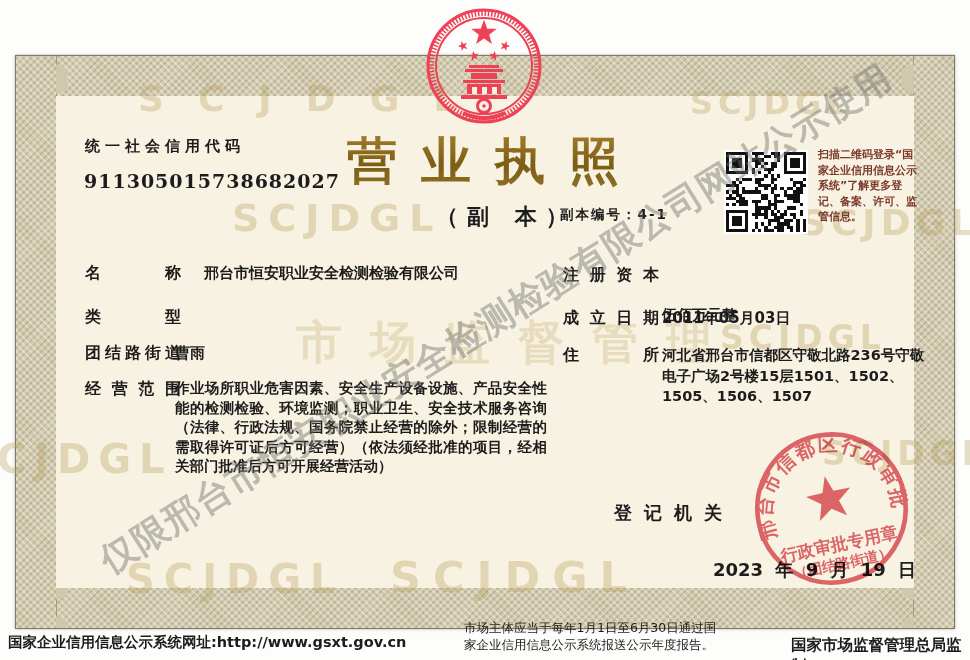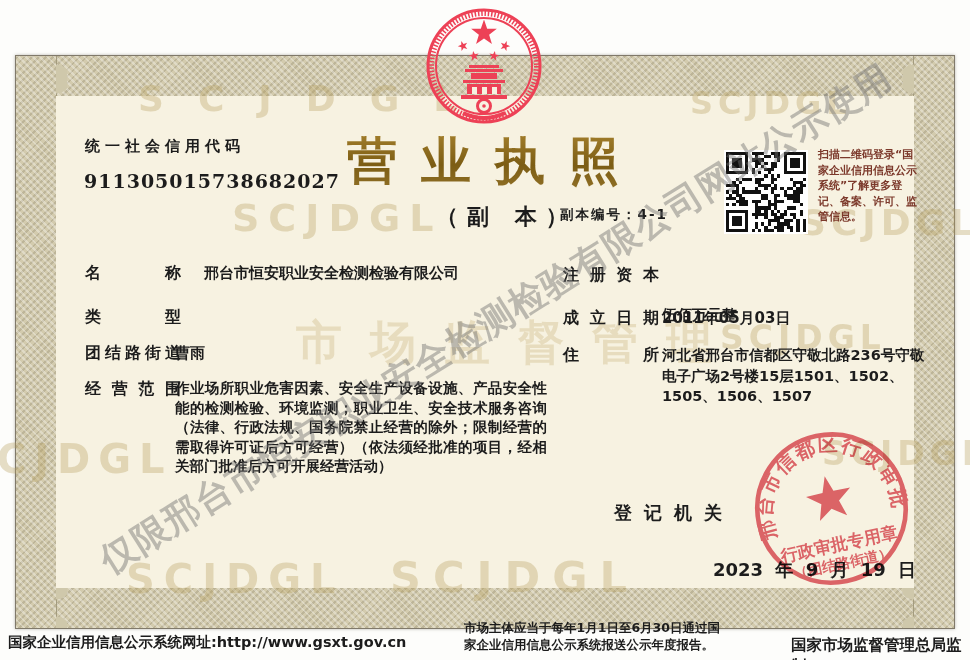--- a/index.html
+++ b/index.html
@@ -80,21 +80,21 @@
   .registrar{position:absolute;left:614px;top:501px;font-size:18px;font-weight:700;letter-spacing:12px;z-index:3;}
   .issue-date{position:absolute;left:713px;top:558px;font-size:18px;font-weight:700;word-spacing:6px;z-index:3;}
 
   
   .emblem{position:absolute;left:424px;top:4px;width:120px;height:124px;z-index:4;}
   .seal{position:absolute;left:744px;top:421px;width:175px;height:175px;transform:rotate(-12deg);
         z-index:5;opacity:.85;mix-blend-mode:multiply;}
 
   
   .footer-left{position:absolute;left:8px;top:633px;font-size:14.5px;font-weight:700;z-index:3;}
-  .footer-mid{position:absolute;left:464px;top:620px;font-size:12.5px;line-height:16.5px;font-weight:700;z-index:3;}
+  .footer-mid{position:absolute;left:464px;top:620px;font-size:12.5px;line-height:16.5px;font-weight:400;z-index:3;}
   .footer-right{position:absolute;left:791px;top:635px;font-size:15.5px;font-weight:700;z-index:3;}
 </style>
 </head>
 <body>
 
 <div class="scan">
 
   <div class="paper">
     <div class="band band-t"></div>
     <div class="band band-b"></div>

